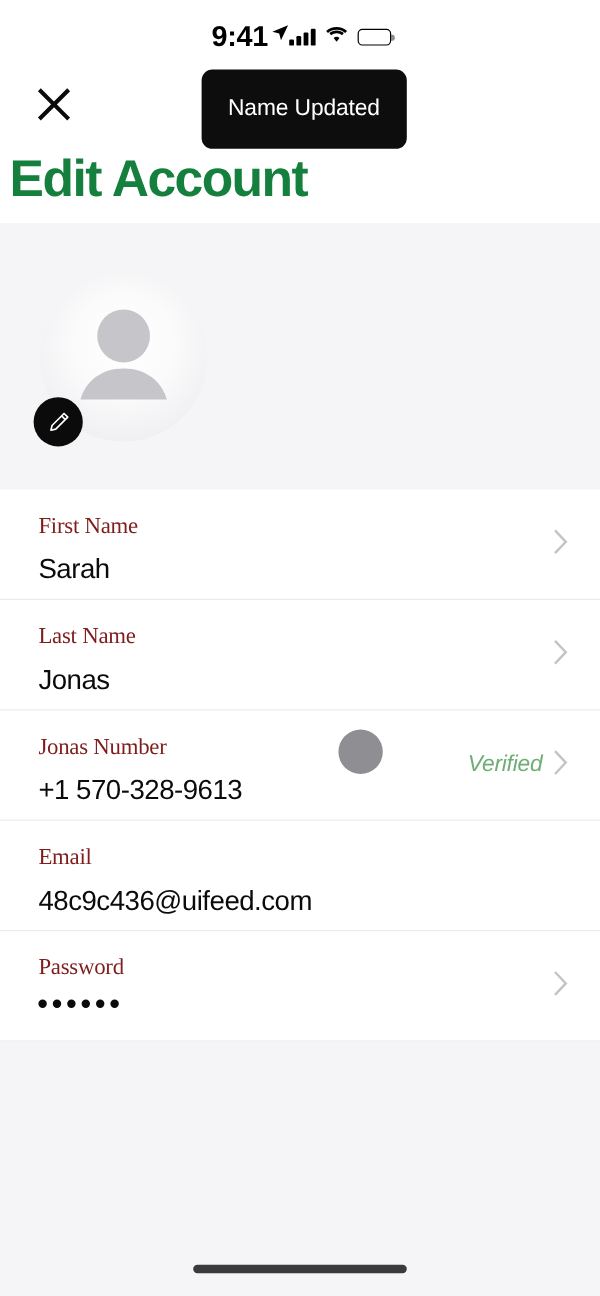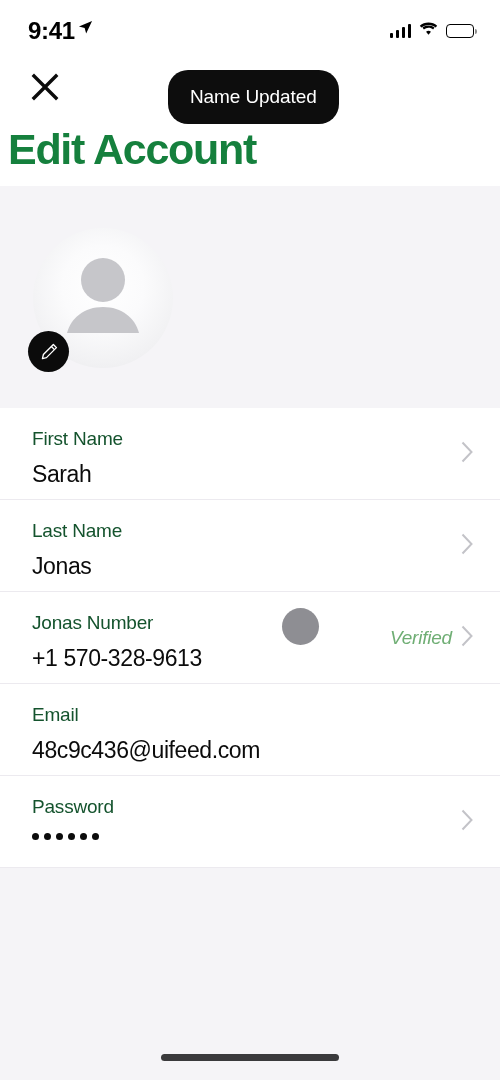--- a/index.html
+++ b/index.html
@@ -8,21 +8,21 @@
     background:#ffffff;
     font-family:"Liberation Sans", sans-serif;
     -webkit-font-smoothing:antialiased;
     overflow:hidden;
   }
   .phone { position:relative; width:500px; height:1080px; background:#ffffff; }
 
   
   .statusbar {
     position:absolute; top:0; left:0; width:500px; height:58px;
-    display:flex; align-items:center; justify-content:space-between;
+    display:flex; align-items:center; justify-content:center;
     padding:4px 26px 0 28px;
   }
   .sb-left { display:flex; align-items:center; gap:3px; }
   .sb-time { font-size:24px; font-weight:bold; color:#000; letter-spacing:-0.3px; }
   .loc-arrow { display:block; margin-bottom:3px; }
   .sb-right { display:flex; align-items:center; gap:8px; }
 
   .signal { display:flex; align-items:flex-end; gap:2.5px; height:14px; }
   .signal i { display:block; width:3.5px; background:#000; border-radius:1px; }
   .signal i:nth-child(1){ height:5px; }
@@ -36,23 +36,23 @@
   .battery:after { content:""; position:absolute; right:-4px; top:4px;
                    width:2.5px; height:5px; background:#000; border-radius:0 2px 2px 0; opacity:.45; }
 
   
   .navbar { position:absolute; top:58px; left:0; width:500px; height:70px; }
   .close-btn {
     position:absolute; left:26px; top:10px; width:38px; height:38px;
     display:flex; align-items:center; justify-content:center; cursor:pointer;
   }
   .toast {
-    position:absolute; left:168px; top:70px;
-    background:#0d0d0d; color:#fff; border-radius:20px;
-    padding:16px 22px; font-size:19px; letter-spacing:-0.1px; white-space:nowrap;
+    position:absolute; left:168px; top:58px;
+    background:#0d0d0d; color:#fff; border-radius:9px;
+    padding:22px 22px; font-size:19px; letter-spacing:-0.1px; white-space:nowrap;
   }
 
   .page-title {
     position:absolute; top:125px; left:8px;
     font-size:43px; font-weight:bold; color:#15803d; letter-spacing:-1.3px;
   }
 
   
   .avatar-band {
     position:absolute; top:186px; left:0; width:500px; height:222px;
@@ -71,21 +71,21 @@
   }
 
   
   .form-list { position:absolute; top:408px; left:0; width:500px; background:#fff; }
   .row {
     position:relative; width:500px; height:92px;
     border-bottom:1px solid #eceaef; cursor:pointer;
     display:flex; align-items:center;
   }
   .row-texts { position:absolute; left:32px; top:19px; }
-  .row-label { font-size:19px; color:#14532d; letter-spacing:-0.2px; line-height:1.25; }
+  .row-label { font-size:19px; color:#7f1d1d; letter-spacing:-0.2px; line-height:1.25;font-family:Liberation Serif, serif; }
   .row-value { font-size:23px; color:#0b0b0b; letter-spacing:-0.4px; margin-top:10px; line-height:1.2; }
   .dots { display:flex; gap:5px; margin-top:14px; }
   .dots span { width:7px; height:7px; border-radius:50%; background:#0b0b0b; display:block; }
 
   .row-right {
     position:absolute; right:26px; top:50%; transform:translateY(-50%);
     display:flex; align-items:center; gap:9px;
   }
   .status-text { font-size:19px; letter-spacing:-0.2px;font-style:italic; }
   .chevron { display:block; }

